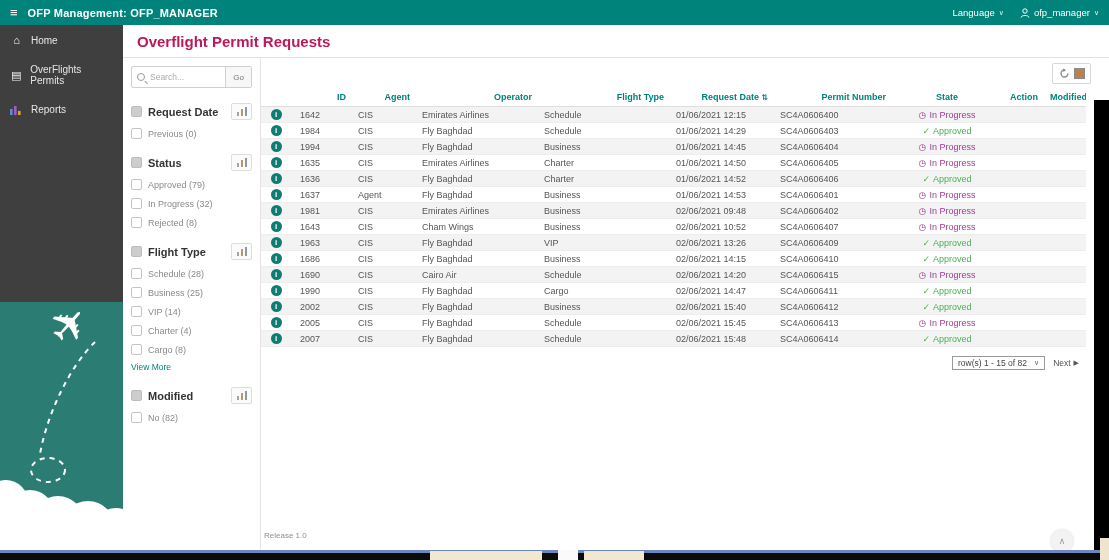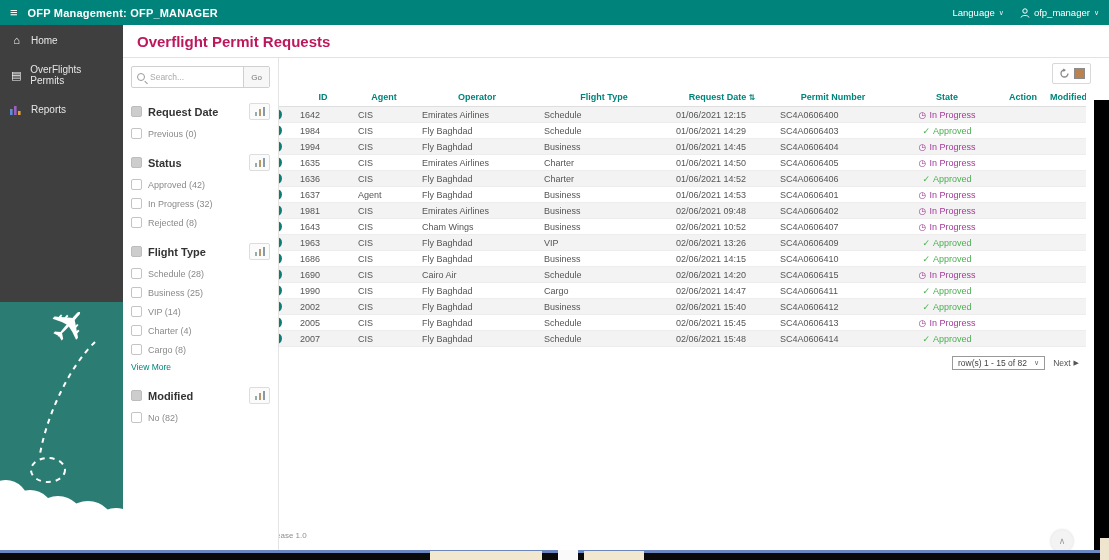--- a/index.html
+++ b/index.html
@@ -21,21 +21,21 @@
   .nav-icon { width:13px; text-align:center; font-size:11px; color:#f0f0f0; }
   .illustration { position:absolute; left:0; bottom:0; width:123px; height:258px; background:#2B7D74; }
   .plane { position:absolute; left:50px; top:-4px; color:#fff; font-size:46px; transform:rotate(-48deg); }
 
   
   .page-header { position:absolute; left:123px; top:25px; width:986px; height:33px; background:#fff;
                  border-bottom:1px solid #e2e2e2; display:flex; align-items:center; padding-left:14px; z-index:5; }
   .page-title { font-size:15px; font-weight:bold; color:#be185d; }
 
   
-  .filters { position:absolute; left:123px; top:58px; width:156px; height:502px; background:#fff;
+  .filters { position:absolute; left:123px; top:58px; width:138px; height:502px; background:#fff;
              border-right:1px solid #e4e4e4; padding:8px; font-size:9.5px; z-index:5; }
   .search-row { display:flex; align-items:center; border:1px solid #d0d0d0; border-radius:2px; height:22px; overflow:hidden; background:#fff; }
   .mag { width:8px; height:8px; border:1.3px solid #9a9a9a; border-radius:50%; position:relative; margin:0 3px 0 5px; flex:none; }
   .mag::after { content:""; position:absolute; width:4px; height:1.3px; background:#9a9a9a; transform:rotate(45deg); left:6px; top:8px; }
   .search-input { border:none; outline:none; flex:1; min-width:0; font-size:8.5px; color:#555; padding:0 2px; font-family:inherit; }
   .search-input::placeholder { color:#aaa; }
   .go-btn { border:none; border-left:1px solid #d0d0d0; background:#f7f7f7; color:#777; font-size:8px; height:100%; padding:0 7px; cursor:pointer; font-family:inherit; }
   .filter-group { margin-top:15px; }
   .fg-head { display:flex; align-items:center; gap:6px; }
   .fg-title { font-weight:bold; font-size:11px; color:#333; flex:1; }
@@ -47,21 +47,21 @@
   .view-more { color:#00837B; font-size:8.5px; margin-top:7px; cursor:pointer; }
 
   
   .content { position:absolute; left:254px; top:58px; width:855px; height:502px; background:#fff; z-index:4; }
   .toolbar { height:30px; display:flex; justify-content:flex-end; align-items:center; padding-right:18px; }
   .tool-btn { border:1px solid #d8d8d8; background:#fff; border-radius:2px; height:21px; display:flex;
               align-items:center; gap:5px; padding:0 6px; color:#888; cursor:pointer; }
   .grid-ico { display:inline-block; width:9px; height:9px;
               background:linear-gradient(#b9824f,#b9824f); outline:1px solid #8a8a8a; }
   table { width:828px; margin-left:4px; border-collapse:collapse; font-size:9px; color:#555; table-layout:fixed; }
-  thead th { color:#00837B; font-size:9px; text-align:center; padding:4px 6px; border-bottom:1px solid #dedede;
+  thead th { color:#00837B; font-size:9px; text-align:right; padding:4px 6px; border-bottom:1px solid #dedede;
              font-weight:bold; white-space:nowrap; overflow:hidden; cursor:pointer; }
   tbody td { padding:2px 6px; border-bottom:1px solid #ededed; height:15px; white-space:nowrap; overflow:hidden; }
   tbody tr:nth-child(odd) { background:#f3f3f3; }
   .col-info { width:36px; } .col-id { width:58px; } .col-agent { width:64px; } .col-operator { width:122px; }
   .col-flight { width:132px; } .col-date { width:104px; } .col-permit { width:118px; } .col-state { width:110px; }
   .col-action { width:42px; } .col-mod { width:42px; }
   .info-icon { display:inline-block; width:11px; height:11px; border-radius:50%; background:#0C7D72; color:#fff;
                font-size:8px; font-weight:bold; text-align:center; line-height:11px; cursor:pointer; }
   td.c, th.c { text-align:center; }
   .state { font-size:9px; display:inline-flex; align-items:center; gap:3px; }
@@ -191,21 +191,21 @@
           <button class="fg-sort">
             <svg class="sort-svg" width="10" height="9" viewBox="0 0 10 9">
               <rect x="0" y="5" width="2" height="4" fill="#9aa"></rect>
               <rect x="4" y="2" width="2" height="7" fill="#b96"></rect>
               <rect x="8" y="0" width="2" height="9" fill="#89a"></rect>
             </svg>
           </button>
         </div>
         <div class="fg-option">
           <span class="checkbox"></span>
-          <span>Approved (42)</span>
+          <span>Approved (79)</span>
         </div>
         <div class="fg-option">
           <span class="checkbox"></span>
           <span>In Progress (32)</span>
         </div>
         <div class="fg-option">
           <span class="checkbox"></span>
           <span>Rejected (8)</span>
         </div>
       </div>

